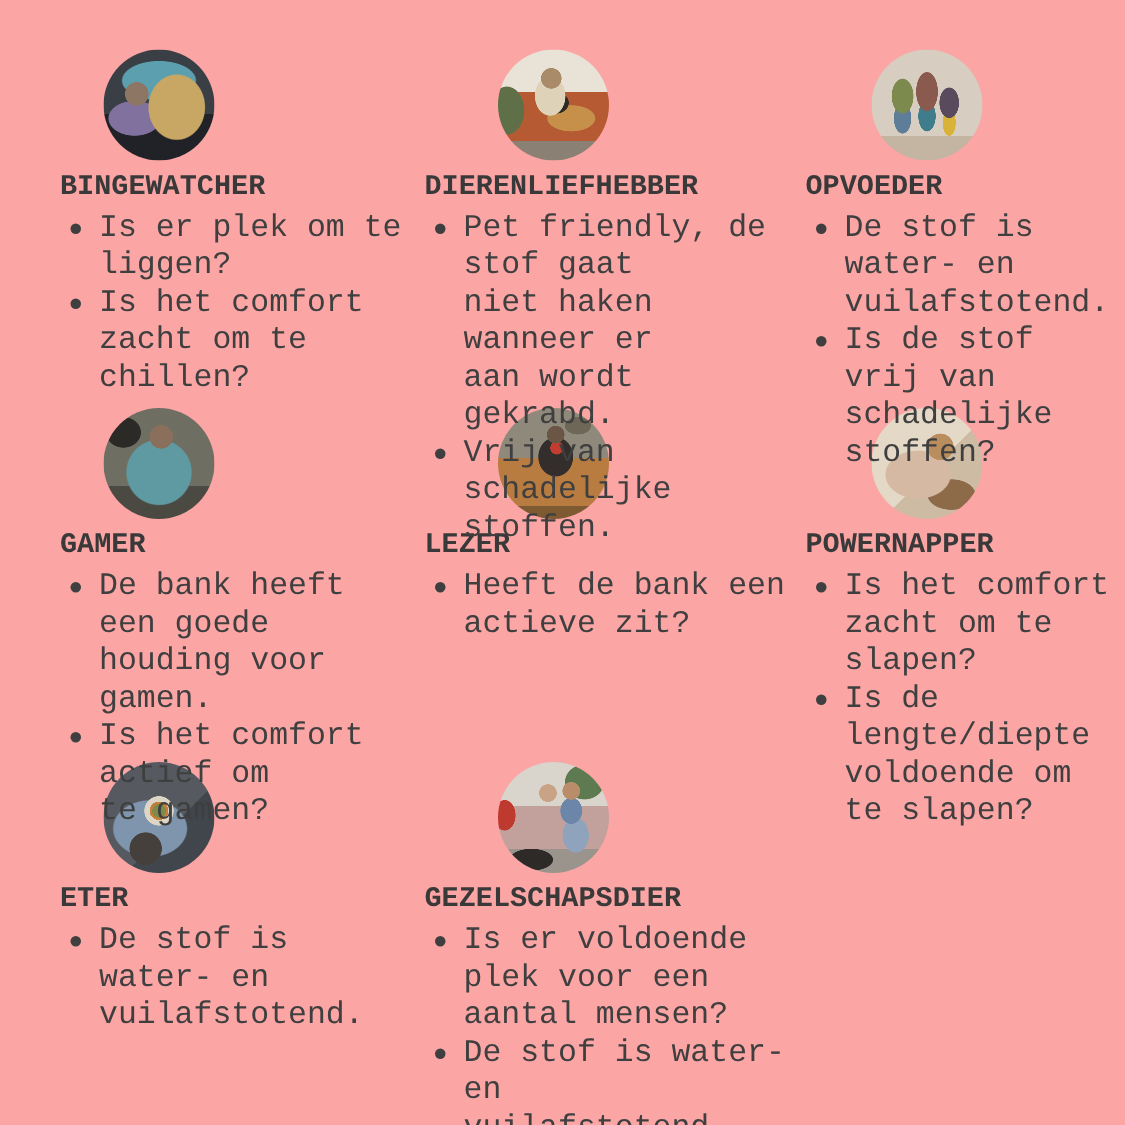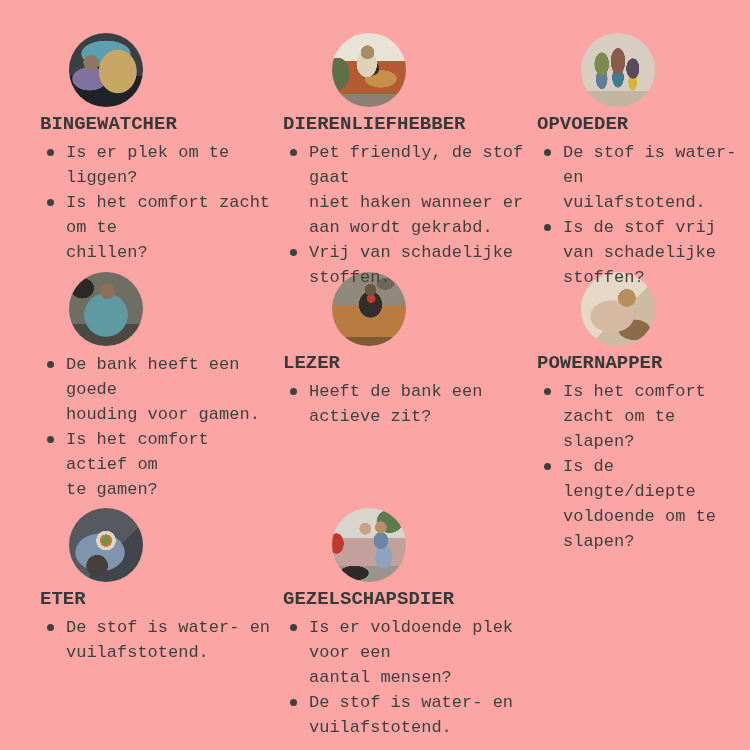--- a/index.html
+++ b/index.html
@@ -21,21 +21,21 @@
   .card:nth-child(3n+1) .photo{margin-left:29px;}
   .card:nth-child(3n+2) .photo{margin-left:49px;}
   .card:nth-child(3n)   .photo{margin-left:44px;}
   h2{
     margin:0 0 5px 0;font-size:19px;line-height:22px;font-weight:700;
     color:#393939;letter-spacing:0;
   }
   ul{margin:0;padding:0;list-style:none;}
   li{
     position:relative;padding-left:26px;margin:0;
-    font-size:17px;line-height:25px;color:#3f3f3f;
+    font-size:21px;line-height:25px;color:#3f3f3f;
     white-space:pre-line;
   }
   li::before{
     content:"";position:absolute;left:7px;top:9px;width:7px;height:7px;
     border-radius:50%;background:#3f3f3f;
   }
 
   
   .p1{background:
     radial-gradient(ellipse 26% 30% at 66% 52%, #c8a765 0 96%, rgba(0,0,0,0) 100%),
@@ -129,20 +129,21 @@
       <ul>
         <li>De stof is water- en
 vuilafstotend.</li>
         <li>Is de stof vrij van schadelijke
 stoffen?</li>
       </ul>
     </div>
 
     <div class="card">
       <div class="photo p4"></div>
+      <h2>GAMER</h2>
       <ul>
         <li>De bank heeft een goede
 houding voor gamen.</li>
         <li>Is het comfort actief om
 te gamen?</li>
       </ul>
     </div>
 
     <div class="card">
       <div class="photo p5"></div>

